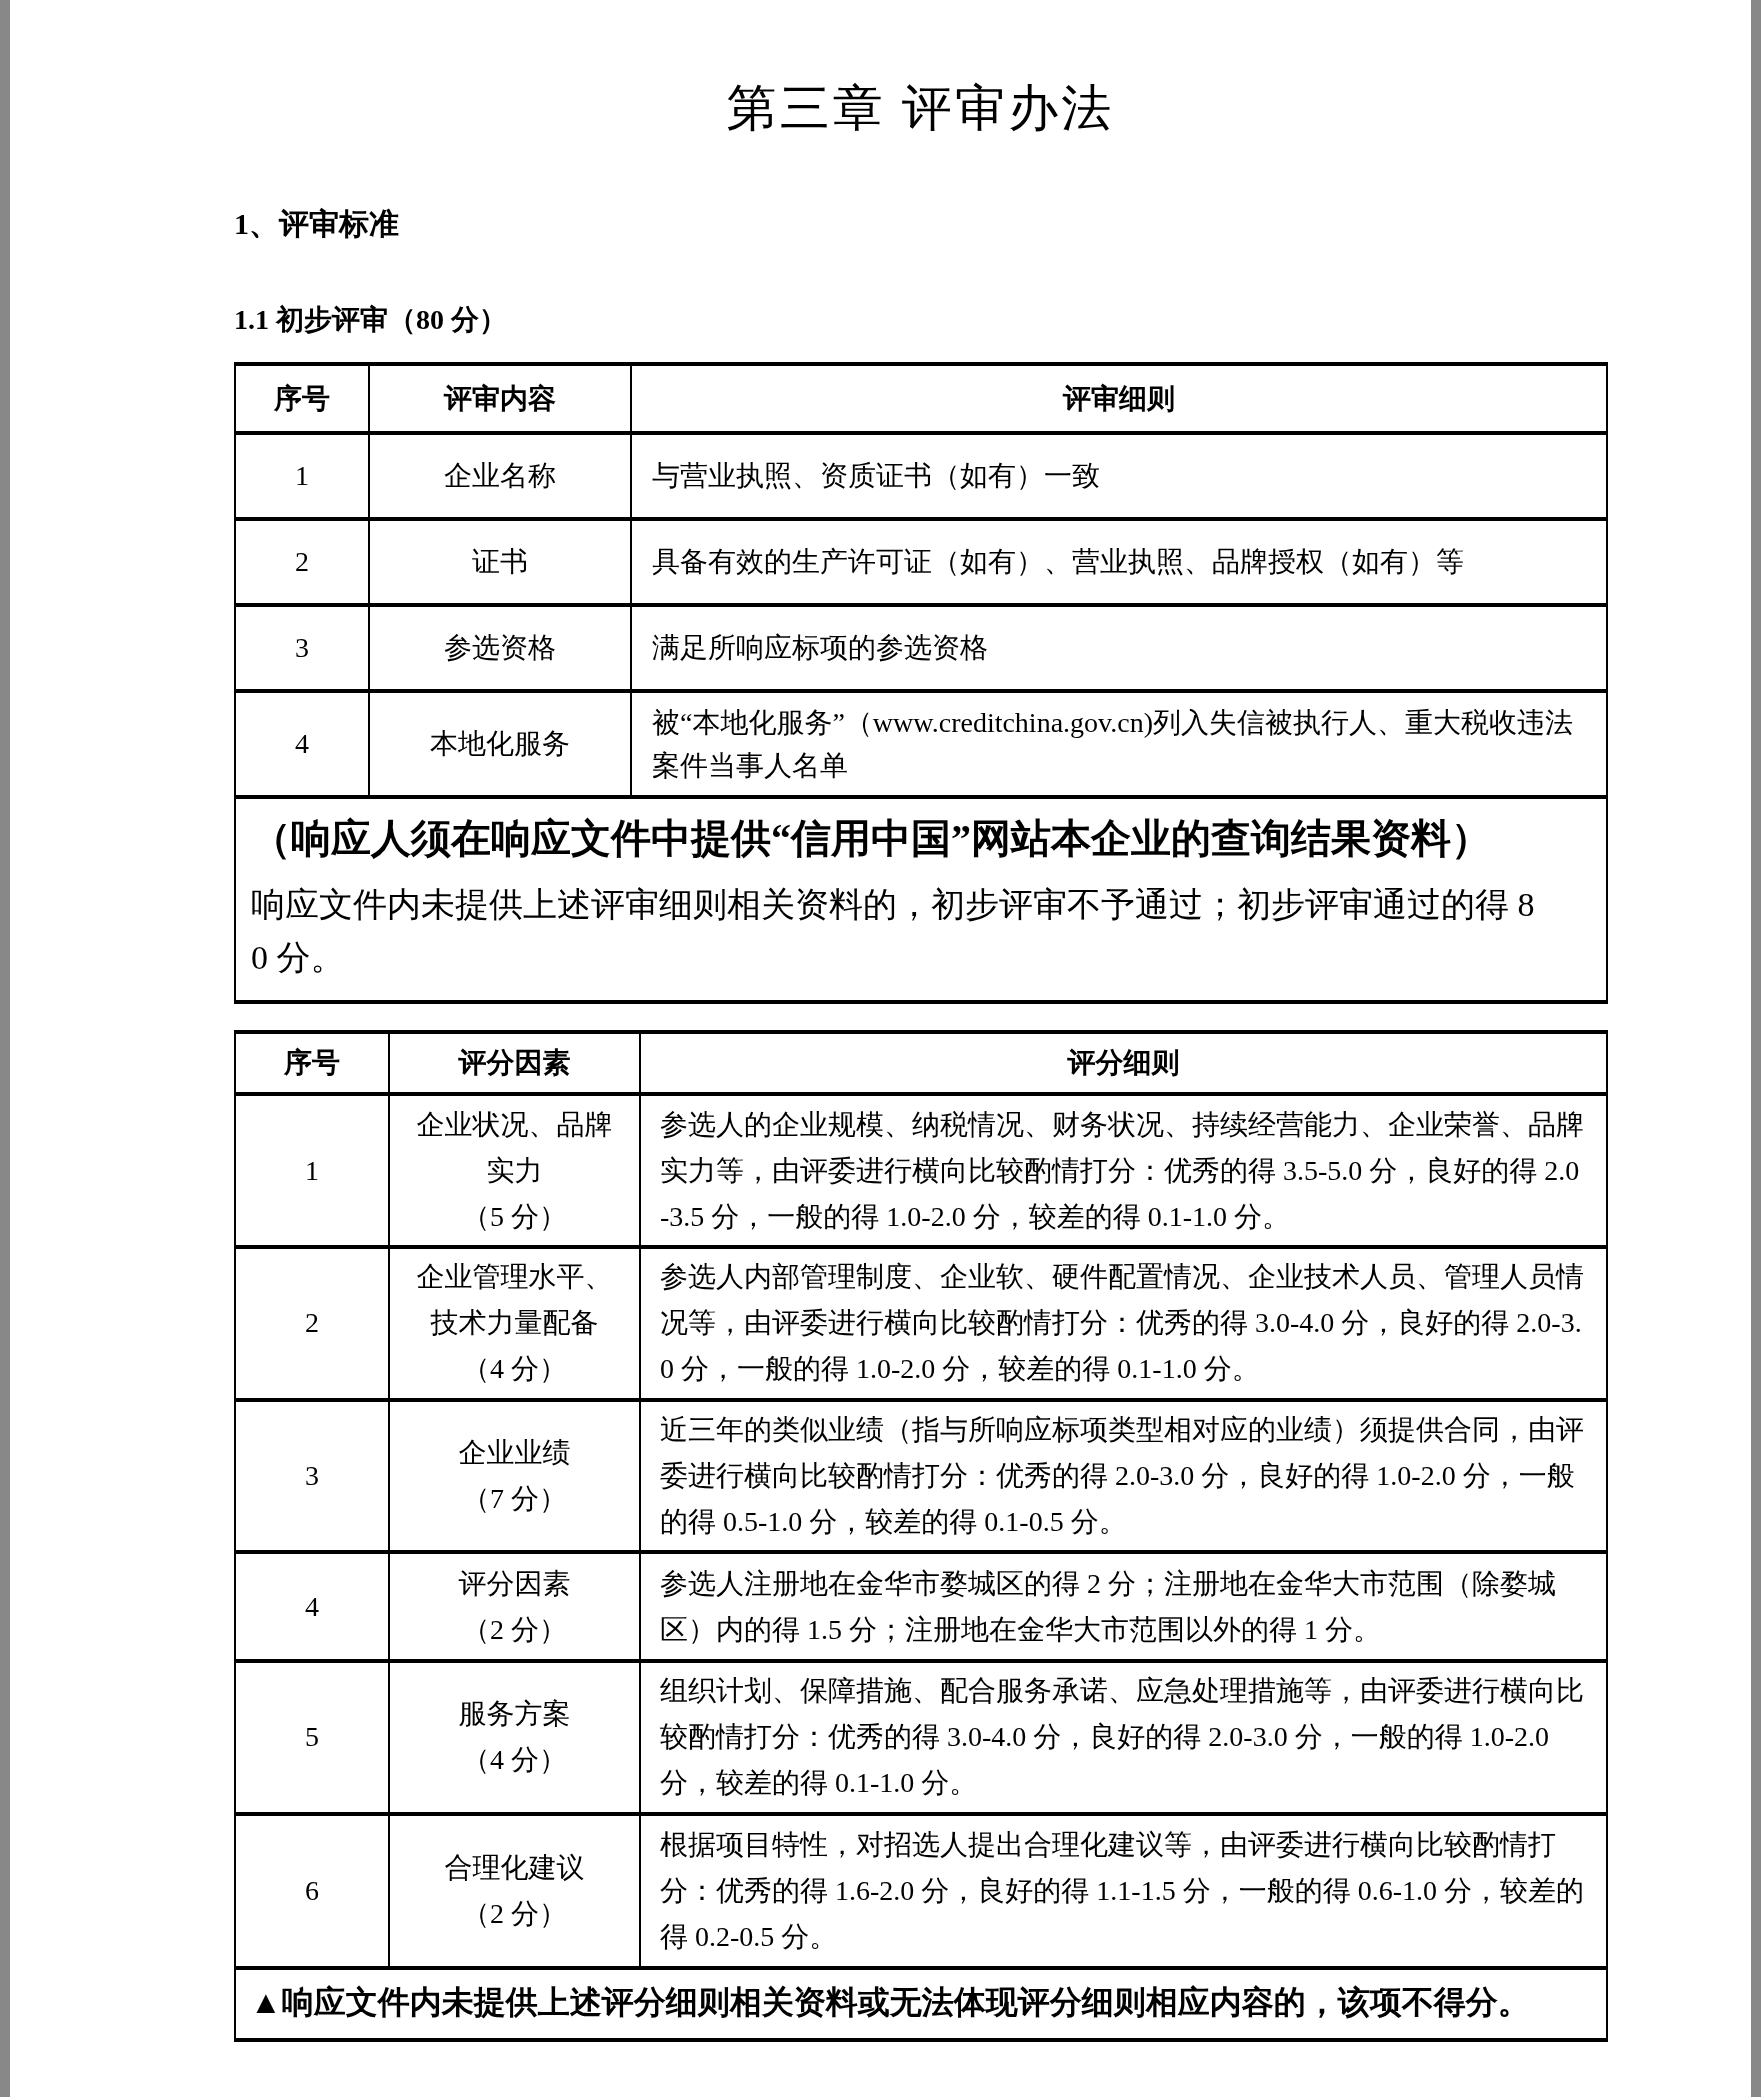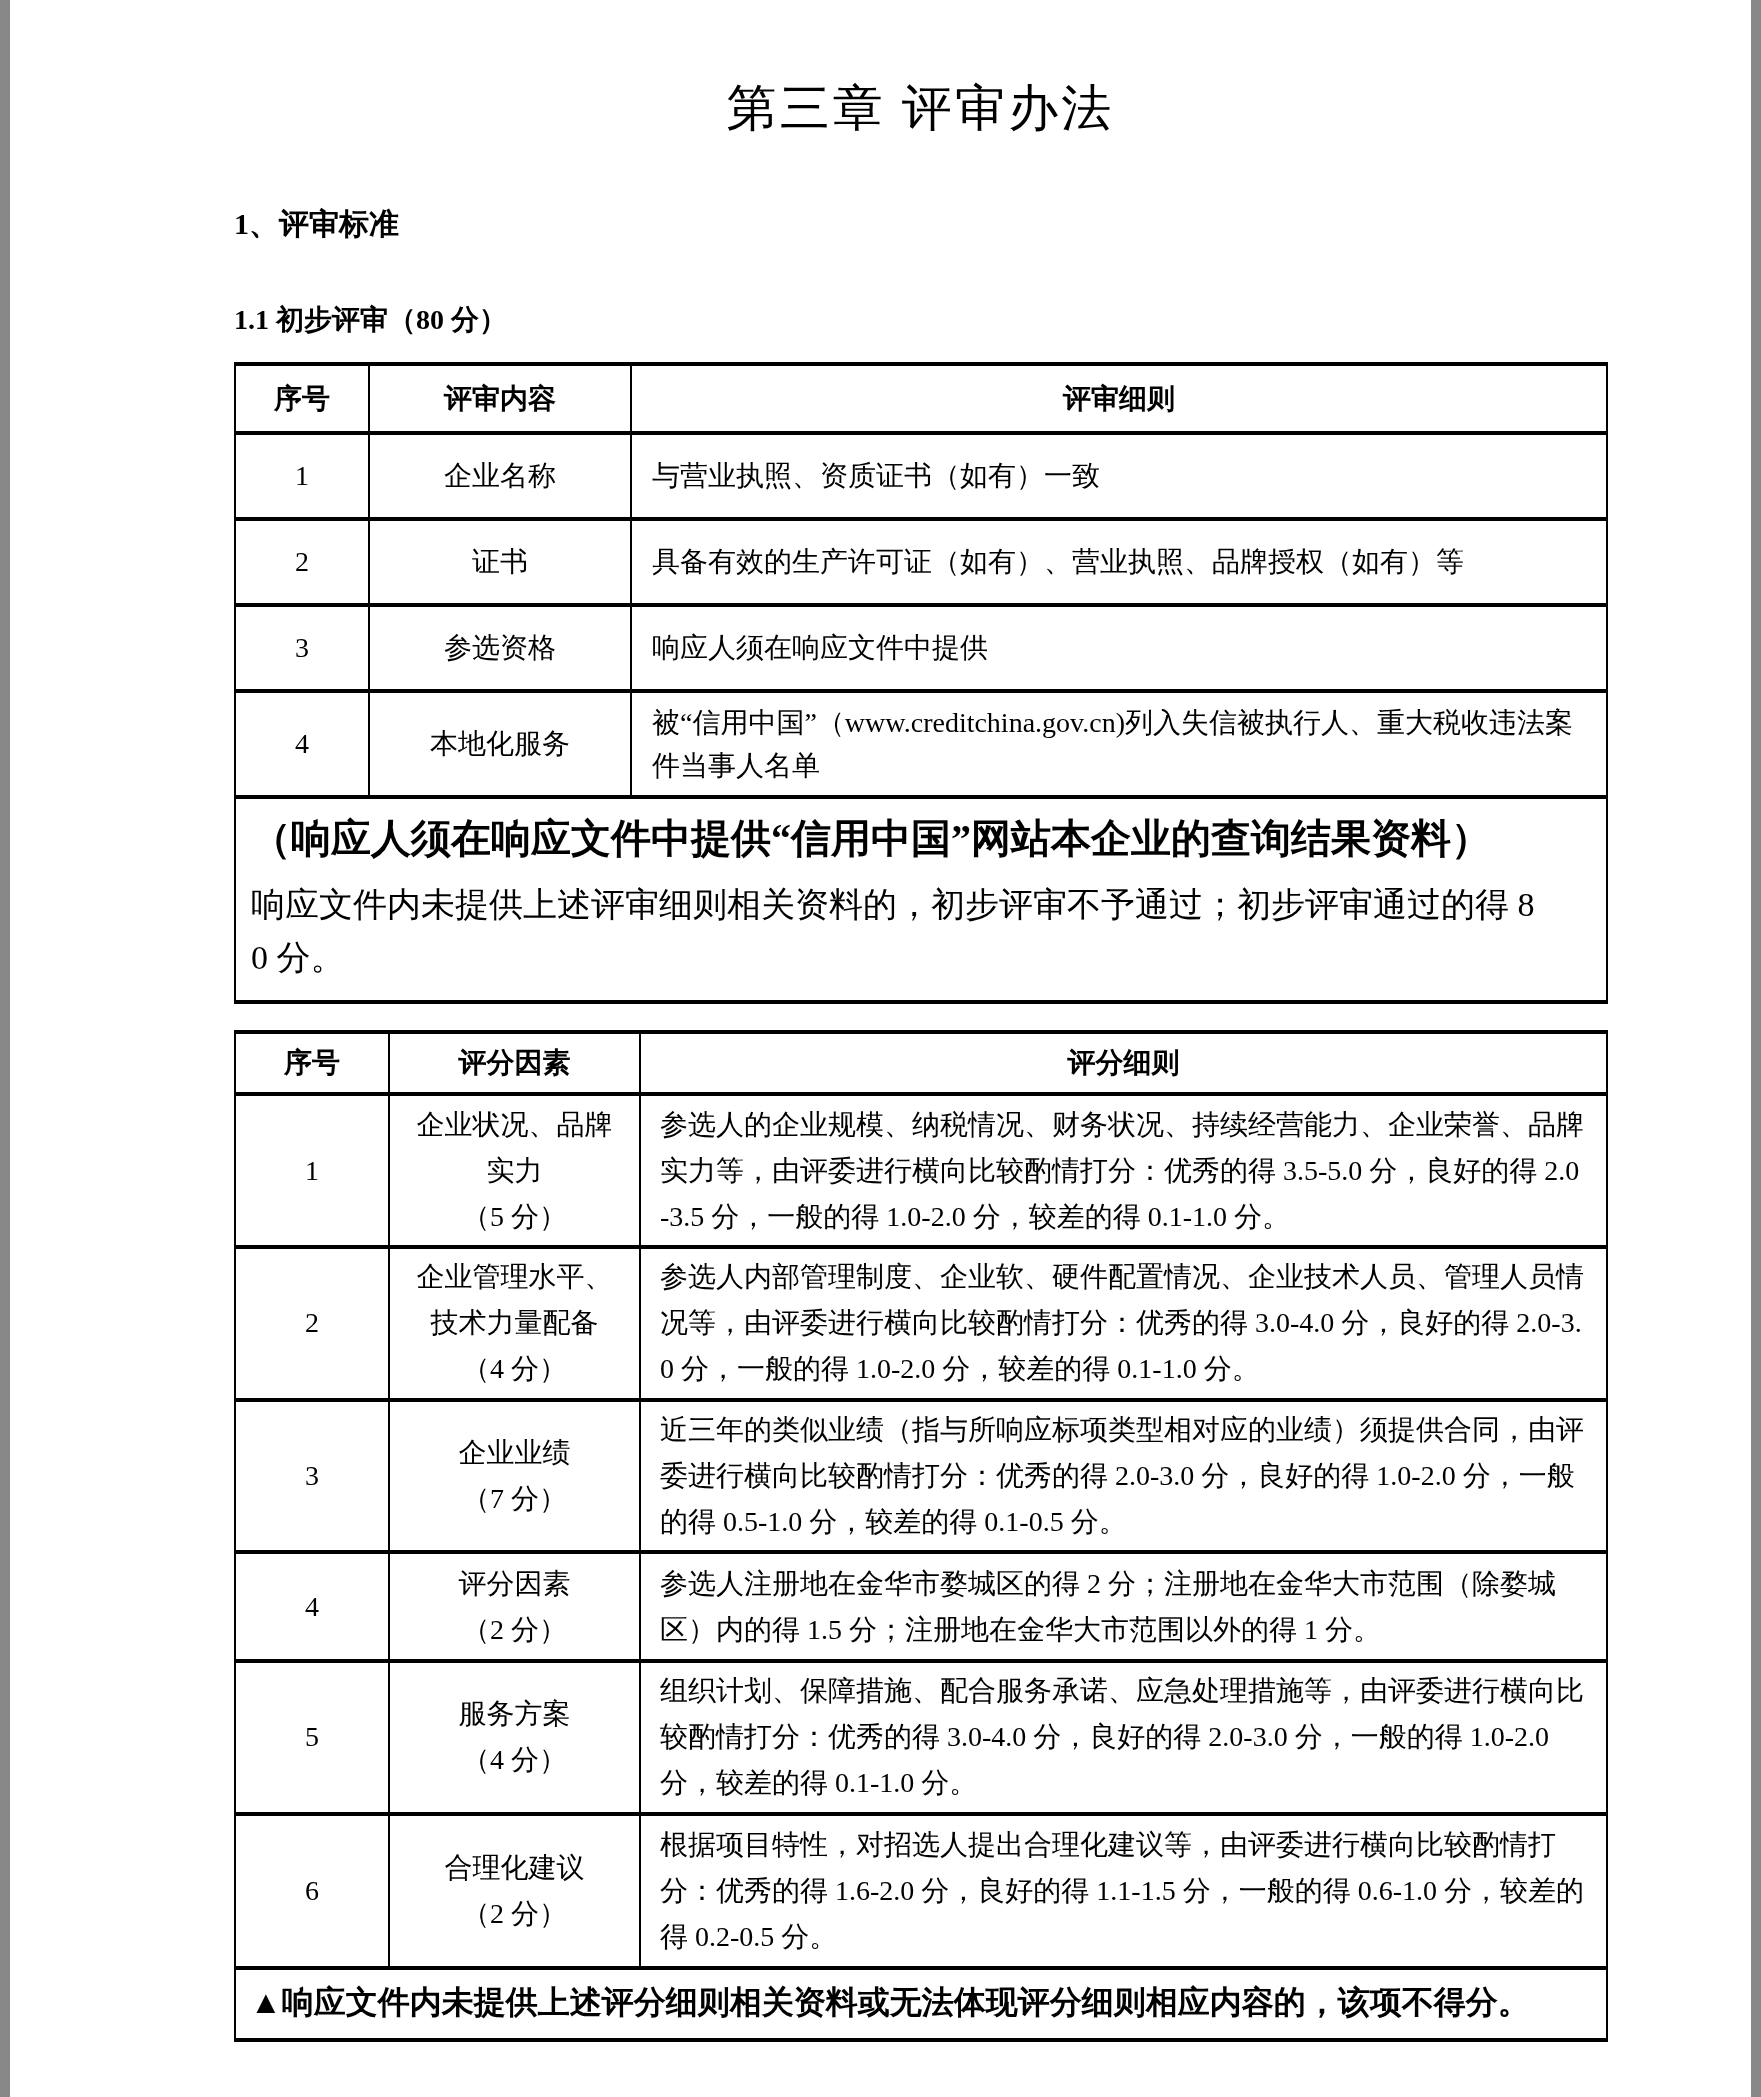--- a/index.html
+++ b/index.html
@@ -128,27 +128,27 @@
 
   <tr>
     <td class="cell-no">2</td>
     <td class="cell-mid">证书</td>
     <td class="cell-detail">具备有效的生产许可证（如有）、营业执照、品牌授权（如有）等</td>
   </tr>
 
   <tr>
     <td class="cell-no">3</td>
     <td class="cell-mid">参选资格</td>
-    <td class="cell-detail">响应人须在响应文件中提供</td>
+    <td class="cell-detail">满足所响应标项的参选资格</td>
   </tr>
 
   <tr>
     <td class="cell-no">4</td>
     <td class="cell-mid">本地化服务</td>
-    <td class="cell-detail">被“信用中国”（www.creditchina.gov.cn)列入失信被执行人、重大税收违法案件当事人名单</td>
+    <td class="cell-detail">被“本地化服务”（www.creditchina.gov.cn)列入失信被执行人、重大税收违法案件当事人名单</td>
   </tr>
 </tbody>
       <tfoot>
         <tr>
           <td colspan="3">
             <p class="t1-footer-bold">（响应人须在响应文件中提供“信用中国”网站本企业的查询结果资料）</p>
             <p class="t1-footer-text">响应文件内未提供上述评审细则相关资料的，初步评审不予通过；初步评审通过的得 80 分。</p>
           </td>
         </tr>
       </tfoot>

